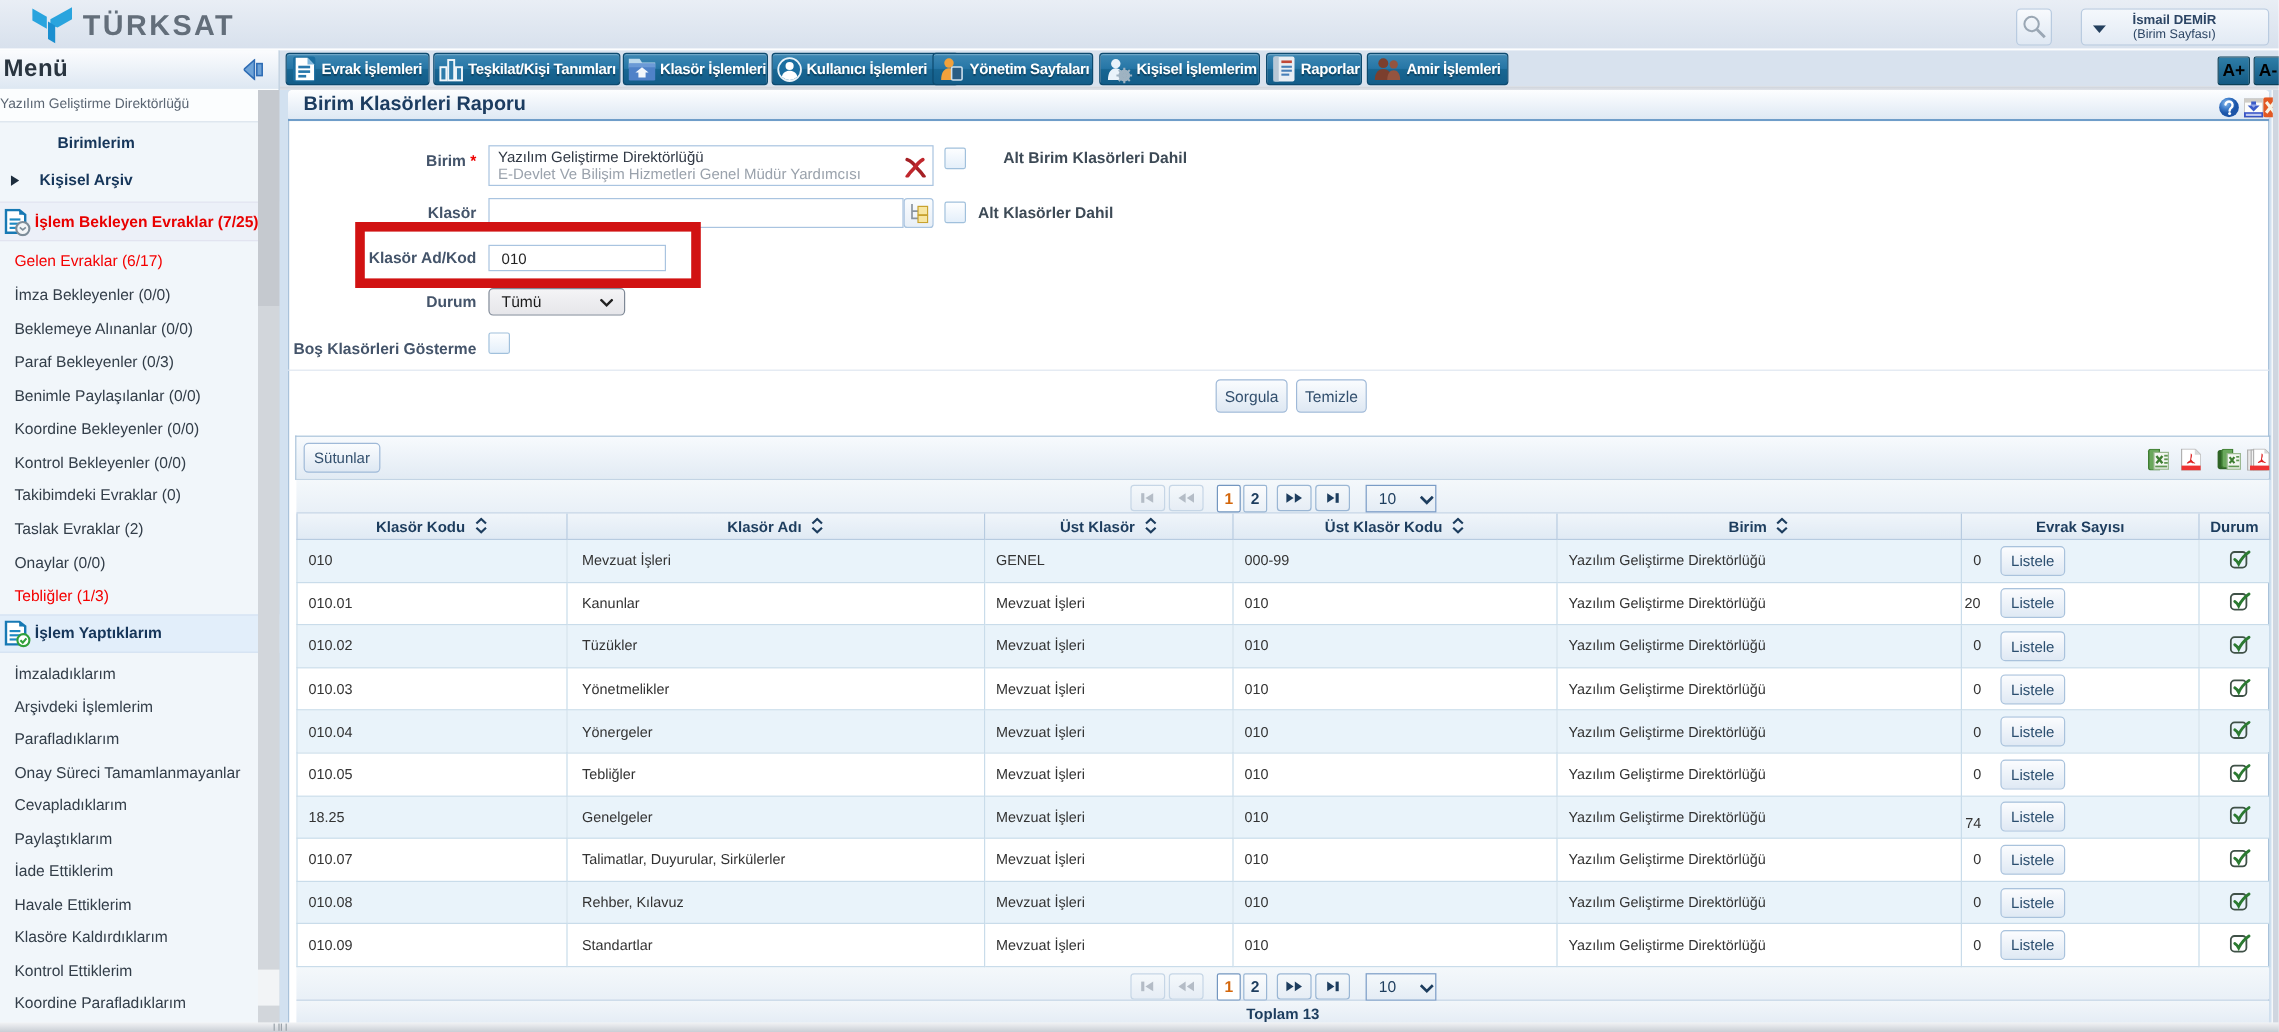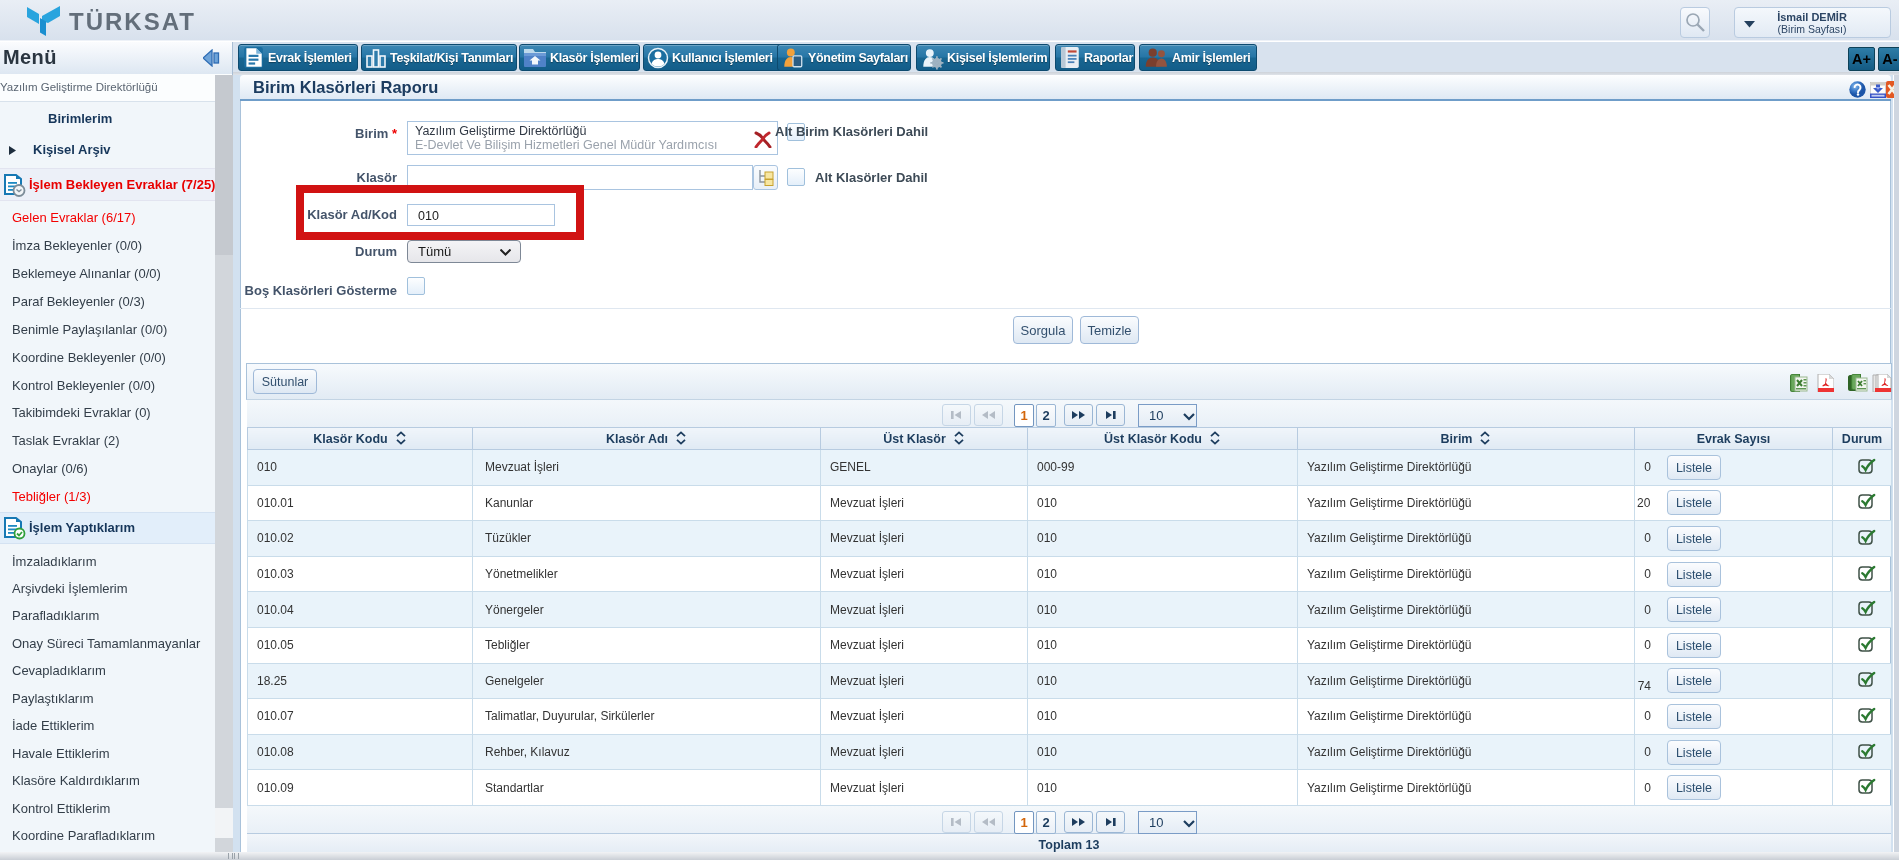--- a/index.html
+++ b/index.html
@@ -151,21 +151,21 @@
  </div>
  <div class="mi sub red" style="top:162px">Gelen Evraklar (6/17)</div>
  <div class="mi sub" style="top:190px">İmza Bekleyenler (0/0)</div>
  <div class="mi sub" style="top:218px">Beklemeye Alınanlar (0/0)</div>
  <div class="mi sub" style="top:246px">Paraf Bekleyenler (0/3)</div>
  <div class="mi sub" style="top:274px">Benimle Paylaşılanlar (0/0)</div>
  <div class="mi sub" style="top:302px">Koordine Bekleyenler (0/0)</div>
  <div class="mi sub" style="top:330px">Kontrol Bekleyenler (0/0)</div>
  <div class="mi sub" style="top:357px">Takibimdeki Evraklar (0)</div>
  <div class="mi sub" style="top:385px">Taslak Evraklar (2)</div>
- <div class="mi sub" style="top:413px">Onaylar (0/6)</div>
+ <div class="mi sub" style="top:413px">Onaylar (0/0)</div>
  <div class="mi sub red" style="top:441px">Tebliğler (1/3)</div>
  <div class="mi hdr" style="top:470px;height:30px;line-height:30px;text-indent:29px;background:#e2eefa;border-top:1px solid #d4e2f2;border-bottom:1px solid #d4e2f2;width:233px">İşlem Yaptıklarım
   <svg class="ab" style="left:3px;top:4px" width="23" height="23" viewBox="0 0 23 23">
         <path d="M2 1h11l5 4v15H2z" fill="#fff" stroke="#1779b4" stroke-width="2"></path>
         <path d="M13 1l5 4h-5z" fill="#1779b4"></path>
         <rect x="5" y="8" width="9" height="1.8" fill="#1f8ac2"></rect>
         <rect x="5" y="11.5" width="9" height="1.8" fill="#1f8ac2"></rect>
         <rect x="5" y="15" width="6" height="1.8" fill="#1f8ac2"></rect>
         <circle cx="16.5" cy="16.5" r="5" fill="#fff" stroke="#31a03c" stroke-width="1.8"></circle>
         <path d="M14 16.5l2 2 3-3.5" fill="none" stroke="#31a03c" stroke-width="1.8"></path>
@@ -218,21 +218,21 @@
 <div class="flabel ab" style="left:97px;top:126px">Birim <span style="color:#e00">*</span></div>
 <div class="finput ab" style="left:407px;top:121px;width:371px;height:34px">
  <div class="ab" style="left:7px;top:2px;font-size:12.5px;color:#303844">Yazılım Geliştirme Direktörlüğü</div>
  <div class="ab" style="left:7px;top:16px;font-size:12.5px;color:#9aa2ac">E-Devlet Ve Bilişim Hizmetleri Genel Müdür Yardımcısı</div>
  <svg class="ab" style="left:346px;top:8px" width="18" height="18" viewBox="0 0 18 18">
       <path d="M2 3c3 1 6 4 8 7 2 2 4 4 6 7" stroke="#a52025" stroke-width="3" fill="none" stroke-linecap="round"></path>
       <path d="M15 3c-2 1-5 4-7 7-2 2-4 4-6 7" stroke="#c0272d" stroke-width="3" fill="none" stroke-linecap="round"></path>
     </svg>
 </div>
 <div class="fcheck ab" style="left:787px;top:123px"></div>
-<div class="clabel ab" style="left:775px;top:124px">Alt Birim Klasörleri Dahil</div>
+<div class="clabel ab" style="left:836px;top:124px">Alt Birim Klasörleri Dahil</div>
 <div class="flabel ab" style="left:97px;top:170px">Klasör</div>
 <div class="finput ab" style="left:407px;top:165px;width:346px;height:25px"></div>
 <div class="ab" style="left:753px;top:165px;width:25px;height:25px;border:1px solid #a9c4e0;border-radius:3px;background:linear-gradient(#fafcfe,#e8eff7);box-sizing:border-box">
  <svg width="17" height="17" style="margin:3px 0 0 3px" viewBox="0 0 17 17">
       <path d="M3 1v12h5M3 7h5" stroke="#8a949e" stroke-width="1.4" fill="none"></path>
       <rect x="8" y="3" width="8" height="7" fill="#f7e6a2" stroke="#c8a22e"></rect>
       <rect x="8" y="10.5" width="8" height="6" fill="#f7e6a2" stroke="#c8a22e"></rect>
     </svg>
 </div>
 <div class="fcheck ab" style="left:787px;top:168px"></div>

